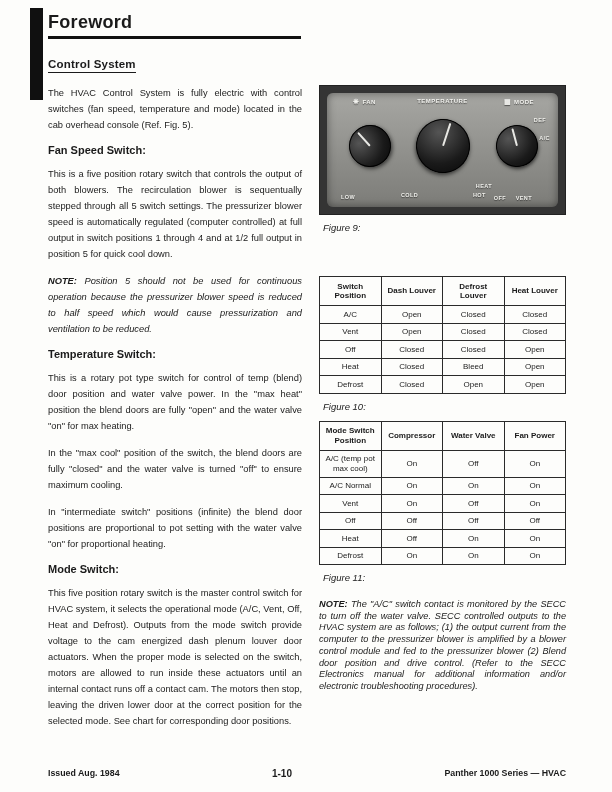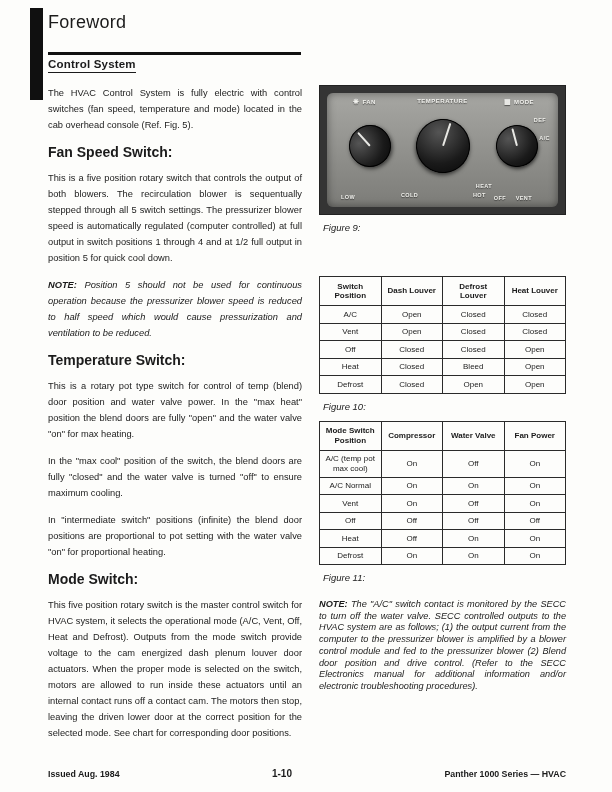--- a/index.html
+++ b/index.html
@@ -10,31 +10,31 @@
     font-family: "Liberation Sans", sans-serif;
     color: #1b1b1b;
     overflow: hidden;
   }
   .bleed-tab {
     position: absolute; left: 30px; top: 8px;
     width: 13px; height: 92px; background: #101010;
   }
   .title-block { position: absolute; left: 48px; top: 12px; width: 253px; }
   .title-block h1 {
-    font-size: 18px; font-weight: normal; letter-spacing: .3px;
-    padding-bottom: 19px; border-bottom: 3.5px solid #111;
+    font-size: 18px; font-weight: bold; letter-spacing: .3px;
+    padding-bottom: 3px; border-bottom: 3.5px solid #111;
   }
   .col-left { position: absolute; left: 48px; top: 54px; width: 254px; }
   .col-right { position: absolute; left: 319px; top: 85px; width: 247px; }
   h2.section {
     display: inline-block; font-size: 11.5px; font-weight: bold;
     border-bottom: 1.3px solid #1b1b1b; padding-bottom: 2px;
     margin-bottom: 12px; letter-spacing: .2px;
   }
-  h3.sub { font-size: 14px; font-weight: bold; margin: 2px 0 10px; }
+  h3.sub { font-size: 11px; font-weight: bold; margin: 2px 0 10px; }
   .col-left p { font-size: 9.3px; line-height: 16px; text-align: justify; margin-bottom: 11px; }
   p.note .note-label { font-weight: bold; }
   p.note .note-body, p.note .note-label { font-style: italic; }
 
   
   .photo {
     width: 247px; height: 130px; background: #343434;
     border: 1px solid #222; padding: 7px; position: relative;
   }
   .panel-face {
@@ -86,21 +86,21 @@
     font-size: 8px; line-height: 9.5px; padding: 3.5px 2px;
   }
   table.fig-table th { font-weight: bold; padding: 4.5px 2px; }
 
   .right-note { font-size: 9.2px; line-height: 11.7px; text-align: justify; margin-top: 16px; }
   .right-note .note-label { font-weight: bold; font-style: italic; }
   .right-note .note-body { font-style: italic; }
 
   footer {
     position: absolute; left: 48px; right: 46px; bottom: 13px;
-    display: flex; justify-content: space-between; align-items: center;
+    display: flex; justify-content: space-between; align-items: flex-start;
   }
   footer .f-left, footer .f-right { font-size: 8.8px; font-weight: bold; }
   footer .f-center { font-size: 10px; font-weight: bold; }
 </style>
 </head>
 <body>
 
 <div class="bleed-tab"></div>
 
 <div class="title-block">

